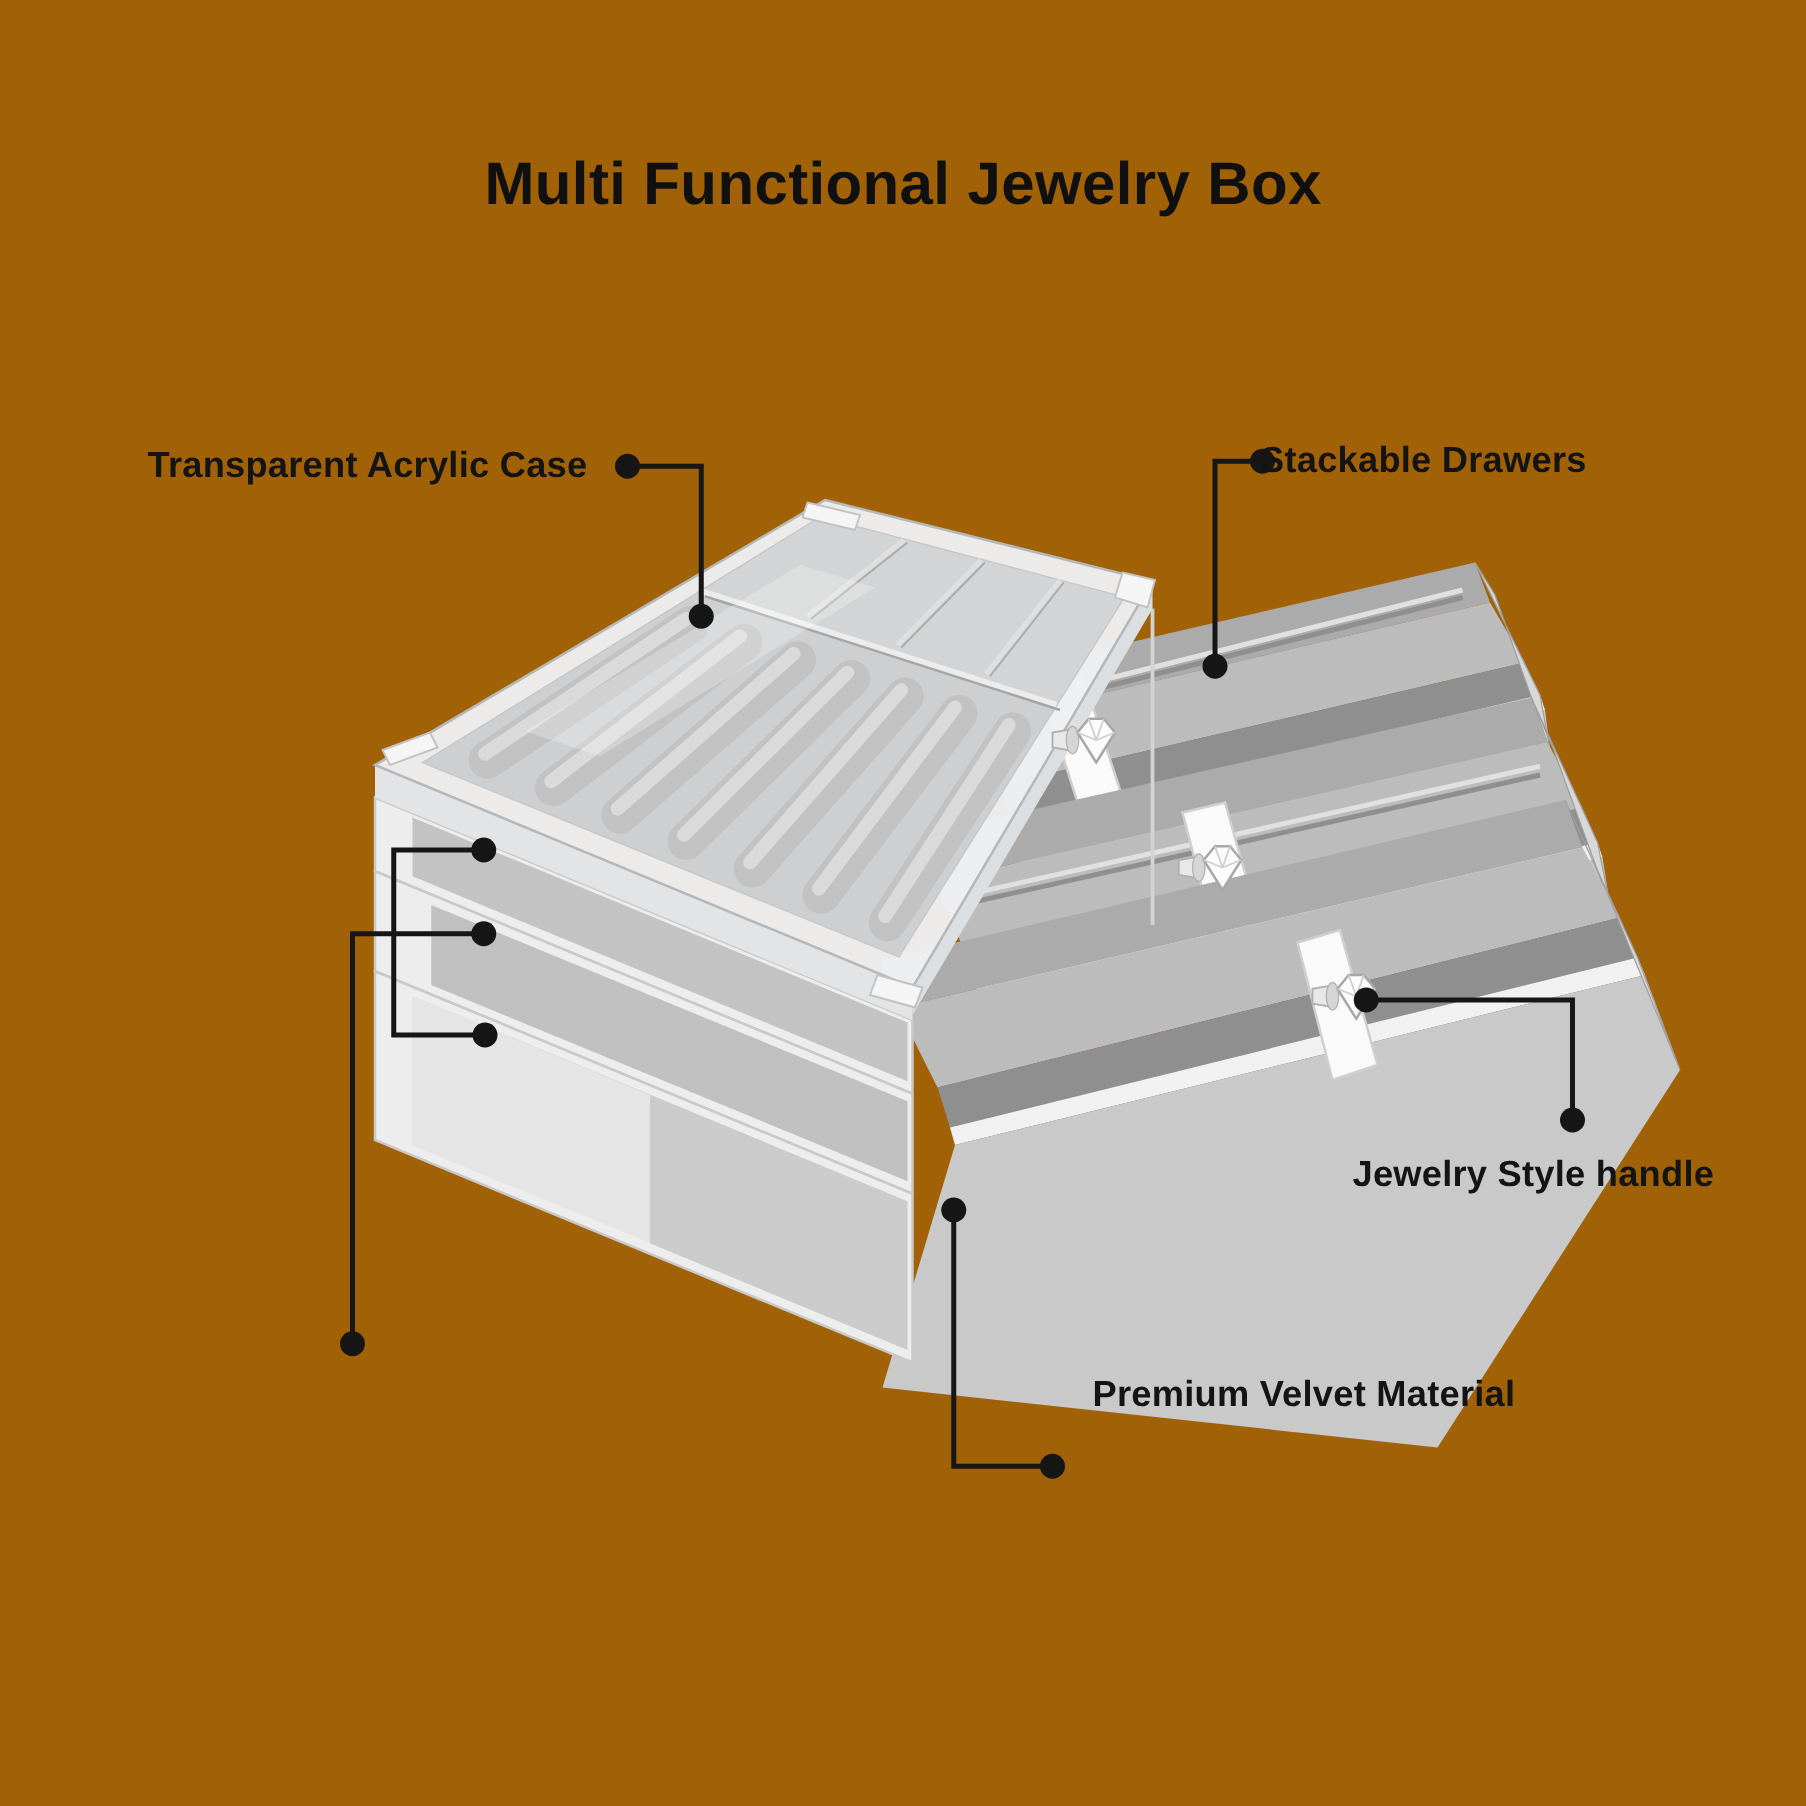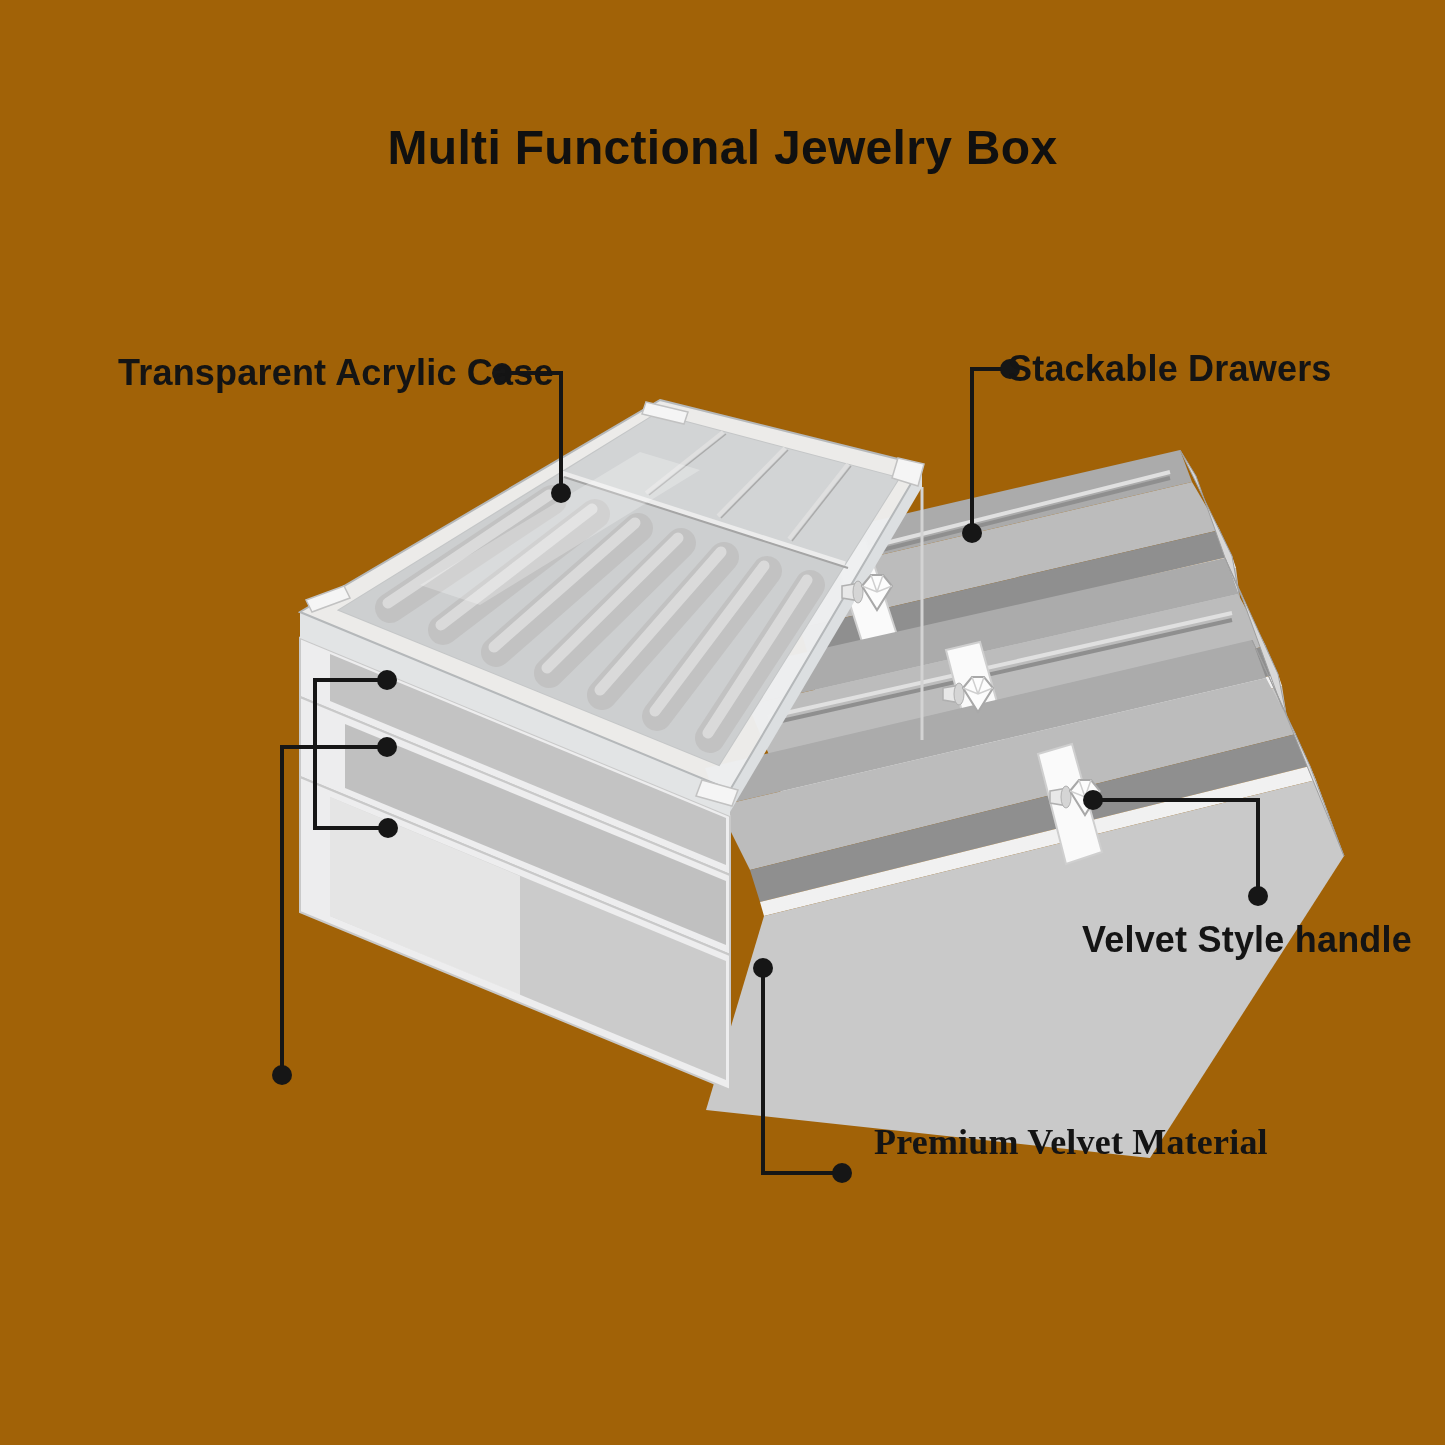--- a/index.html
+++ b/index.html
@@ -11,21 +11,21 @@
     overflow:hidden;
   }
   .page-title{
     position:absolute;left:0;right:0;top:120px;
     text-align:center;
     font-size:48px;font-weight:700;letter-spacing:.3px;
     color:#101010;
   }
   .callout{
     position:absolute;
-    font-size:36px;font-weight:700;letter-spacing:.2px;
+    font-size:29px;font-weight:700;letter-spacing:.2px;
     color:#141414;white-space:nowrap;
     transform:translateY(-50%);
   }
   .illustration{position:absolute;left:0;top:0;}
 </style>
 </head>
 <body>
 
 <div class="stage">
 
@@ -166,17 +166,17 @@
     </g>
   </svg>
 
   <div class="page-title">Multi Functional Jewelry Box</div>
 
   <div class="callout" style="left:118px; top:373px;">Transparent Acrylic Case</div>
 
   <div class="callout" style="left:1008px; top:369px;">Stackable Drawers</div>
 
 
-  <div class="callout" style="left:1082px; top:940px;">Velvet Style handle</div>
+  <div class="callout" style="left:1082px; top:940px;">Jewelry Style handle</div>
 
-  <div class="callout" style="left:874px; top:1142px;font-family:Liberation Serif, serif;">Premium Velvet Material</div>
+  <div class="callout" style="left:874px; top:1116px;">Premium Velvet Material</div>
 
 </div>
 
 </body></html>

